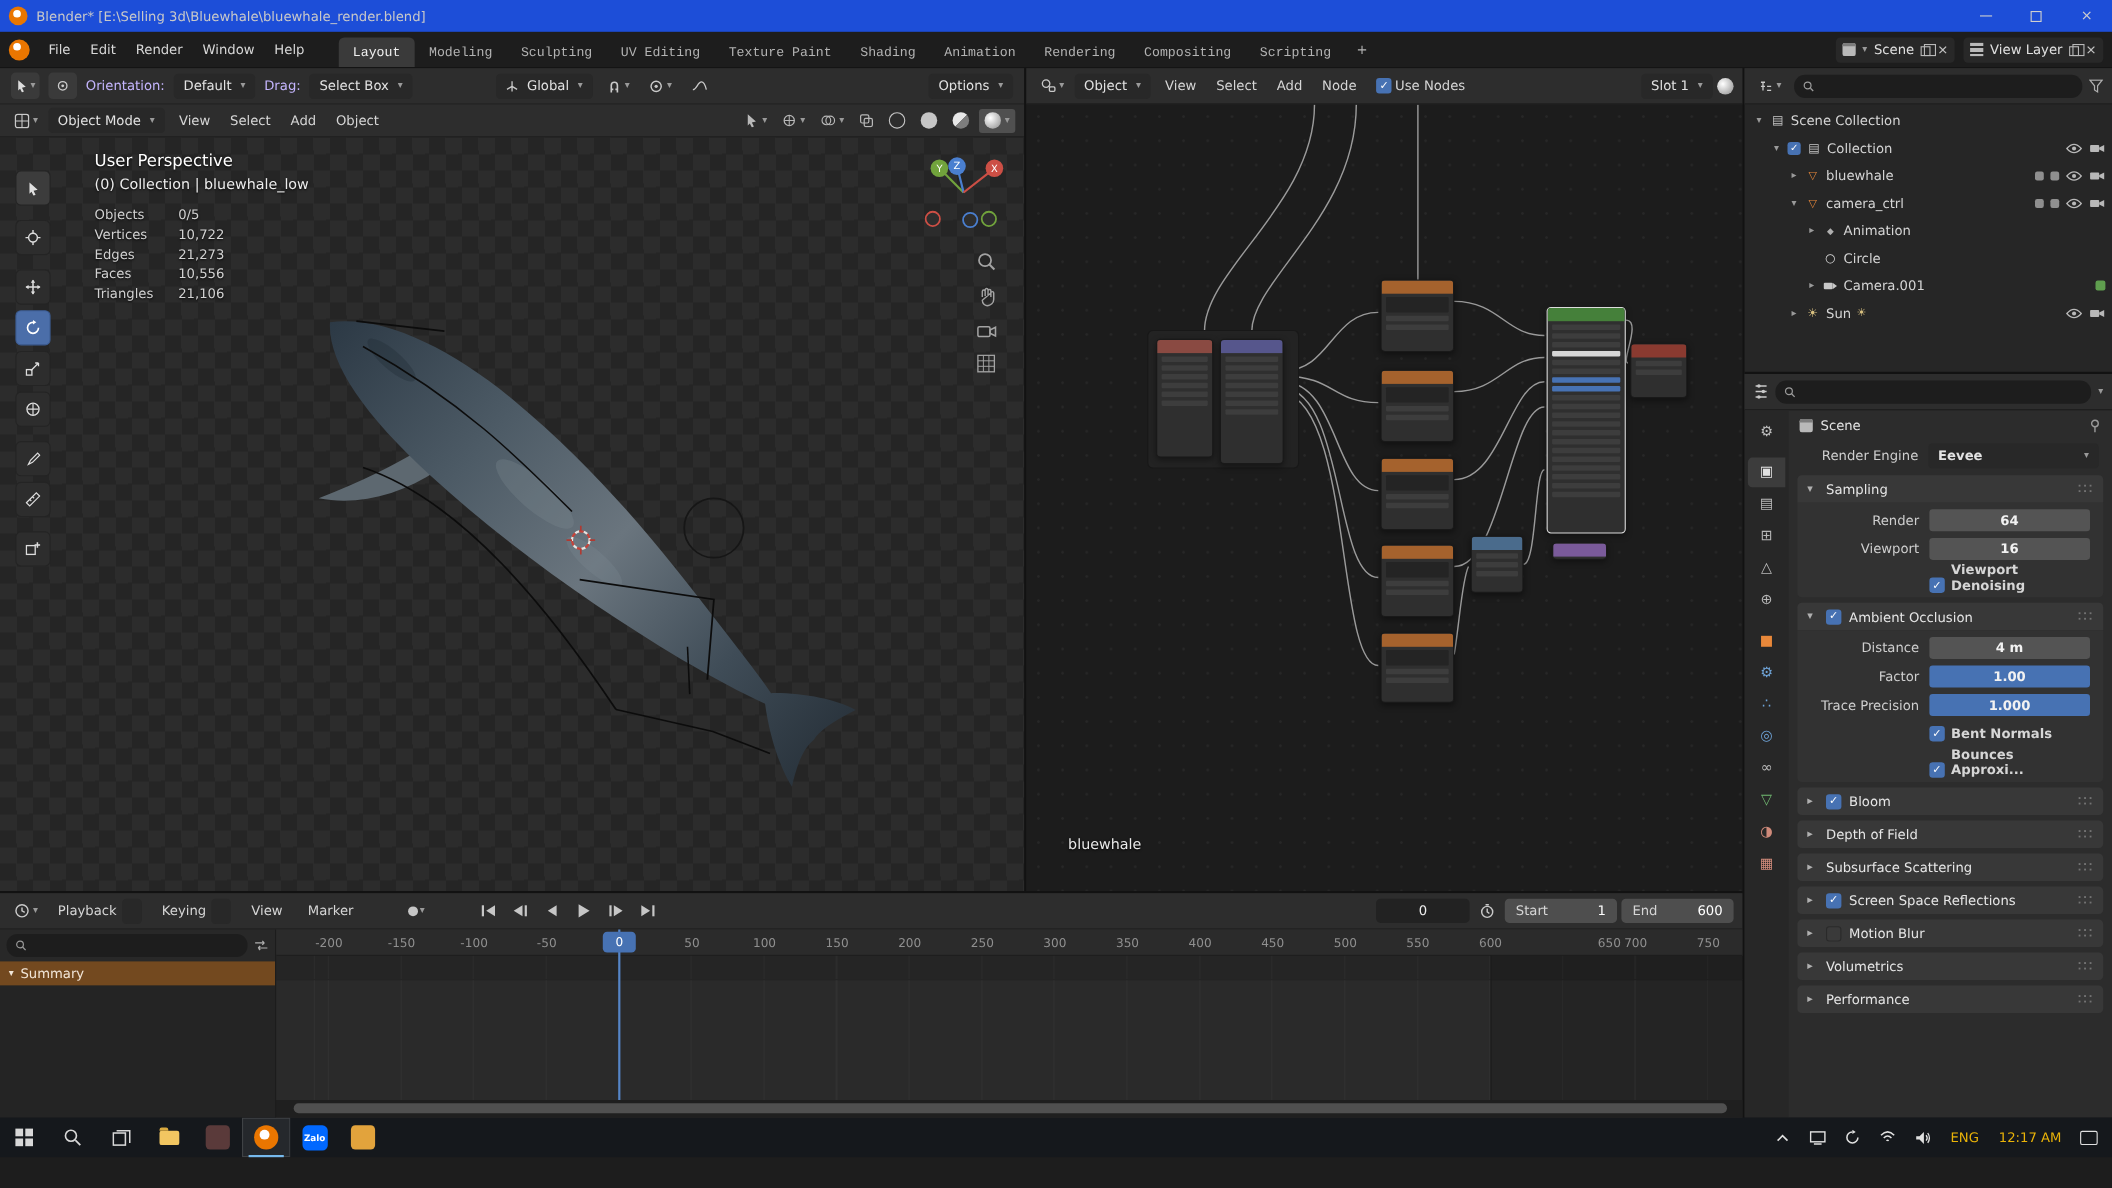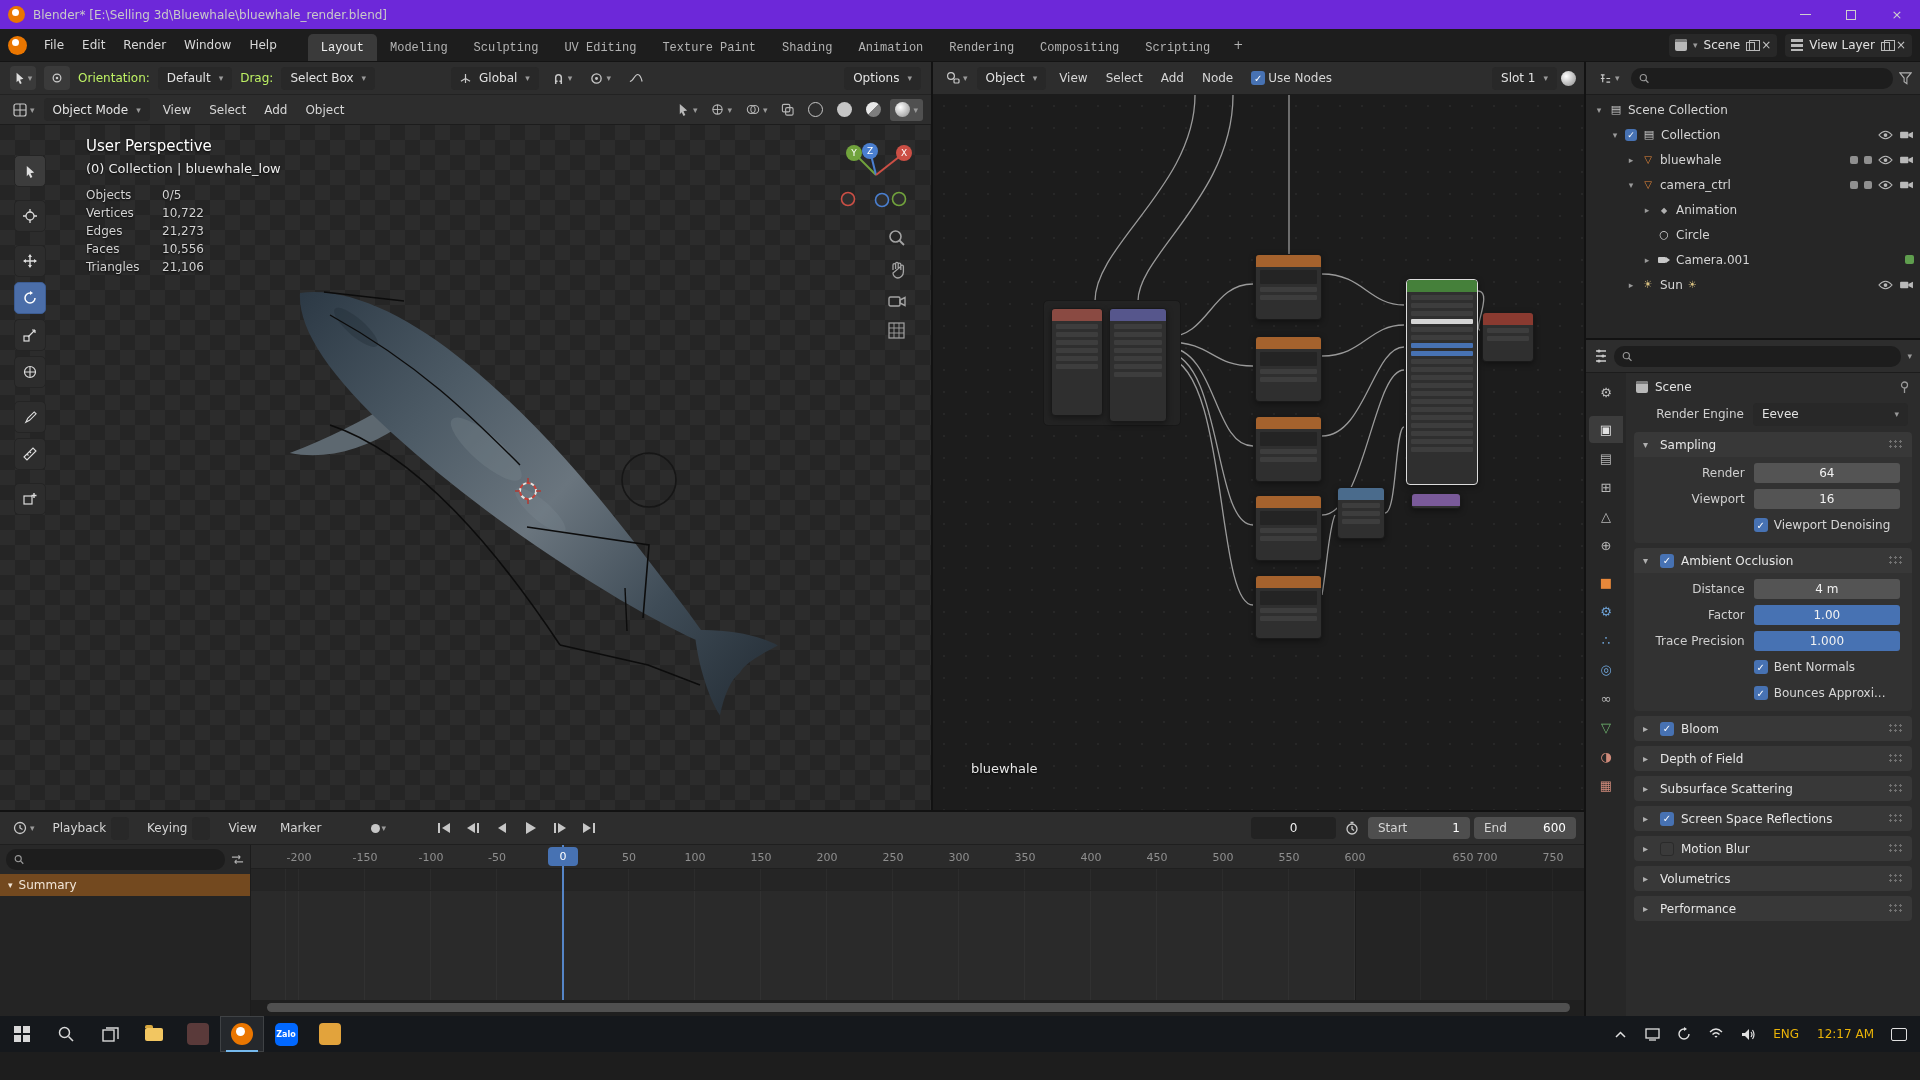--- a/index.html
+++ b/index.html
@@ -5,21 +5,21 @@
   * { box-sizing: border-box; margin:0; padding:0; }
   html,body { width:1920px; height:1080px; overflow:hidden; }
   body {
     font-family:"DejaVu Sans","Liberation Sans",sans-serif;
     font-size:12px; color:#d6d6d6; background:#1d1d1d;
     cursor:default; user-select:none;
   }
   .app { width:1920px; height:1080px; display:flex; flex-direction:column; }
 
   
-  .titlebar { height:29px; background:#6d28d9; display:flex; align-items:center; padding-left:8px; flex:0 0 auto; }
+  .titlebar { height:29px; background:#1d4ed8; display:flex; align-items:center; padding-left:8px; flex:0 0 auto; }
   .blogo { width:17px; height:17px; border-radius:50%; background:#ea7600; position:relative; margin-right:8px; }
   .blogo::after { content:""; position:absolute; left:4px; top:3px; width:7px; height:7px; border-radius:50%; background:#fff; }
   .titlebar .ttext { color:#c9c9c9; font-size:12px; }
   .winbtns { margin-left:auto; display:flex; height:100%; }
   .winbtn { width:46px; height:100%; display:flex; align-items:center; justify-content:center; color:#cfcfcf; font-size:13px; }
   .winbtn .sq { width:10px; height:10px; border:1px solid #cfcfcf; }
   .winbtn .mn { width:11px; height:1px; background:#cfcfcf; }
 
   
   .topbar { height:33px; background:#1d1d1d; display:flex; align-items:center; padding:0 8px; flex:0 0 auto; border-bottom:1px solid #141414; }
@@ -42,21 +42,21 @@
 
   
   .main { height:954px; display:flex; flex:0 0 auto; }
   .left-col { width:1586px; display:flex; flex-direction:column; border-right:2px solid #121212; }
   .editors { height:748px; display:flex; }
 
   
   .viewport { width:933px; display:flex; flex-direction:column; border-right:2px solid #121212; }
   .vp-tools { height:33px; background:#2d2d2d; display:flex; align-items:center; padding:0 10px; gap:8px; border-bottom:1px solid #222; }
   .toolbtn { width:26px; height:24px; background:#3a3a3a; border-radius:4px; display:flex; align-items:center; justify-content:center; gap:2px; color:#c9c9c9; }
-  .lbl { color:#bef264; }
+  .lbl { color:#c4b5fd; }
   .dd { background:#282828; border-radius:4px; height:23px; display:flex; align-items:center; padding:0 9px; gap:8px; color:#e2e2e2; }
   .spacer { flex:1; }
   .vp-header { height:30px; background:#2d2d2d; display:flex; align-items:center; padding:0 8px; gap:4px; border-bottom:1px solid #1c1c1c; }
   .hdr-menu { padding:0 9px; color:#d6d6d6; height:22px; display:flex; align-items:center; border-radius:4px; }
   .shade-sph { width:15px; height:15px; border-radius:50%; }
   .sph-wire { border:1.5px solid #c6c6c6; }
   .sph-solid { background:#c6c6c6; }
   .sph-mat { background:linear-gradient(135deg,#e8e8e8 50%,#7d7d7d 50%); }
   .sph-rend { background:radial-gradient(circle at 35% 35%, #fff, #8a8a8a); }
   .hbtn { height:22px; display:flex; align-items:center; gap:3px; padding:0 5px; border-radius:3px; }
@@ -153,21 +153,21 @@
   .properties { flex:1; background:#2c2c2c; display:flex; flex-direction:column; }
   .pr-header { height:33px; background:#2d2d2d; display:flex; align-items:center; gap:6px; padding:0 8px; border-bottom:1px solid #1c1c1c; }
   .pr-main { flex:1; display:flex; overflow:hidden; }
   .pr-tabs { width:40px; background:#272727; display:flex; flex-direction:column; align-items:center; padding-top:6px; gap:2px; }
   .ptab { width:34px; height:27px; display:flex; align-items:center; justify-content:center; font-size:13px; border-radius:4px 0 0 4px; }
   .ptab.active { background:#3c3c3c; }
   .ptab.gapt { margin-top:8px; }
   .pr-content { flex:1; overflow:hidden; padding-bottom:8px; }
   .prow { display:flex; align-items:center; height:26px; padding-right:12px; }
   .plabel { width:45%; text-align:right; padding-right:9px; color:#cfcfcf; }
-  .pval { flex:1; display:flex; align-items:flex-end; gap:6px; }
+  .pval { flex:1; display:flex; align-items:flex-end; gap:6px;font-weight:bold; }
   .pfield { height:20px; background:#545454; border-radius:3px; color:#f2f2f2; display:flex; align-items:center; justify-content:center; flex:1; }
   .pfield.slider { background:#4772b3; }
   .cb { width:14px; height:14px; border-radius:3px; background:#4772b3; color:#fff; font-size:10px; display:flex; align-items:center; justify-content:center; flex:0 0 auto; }
   .cb::before { content:"✓"; }
   .cb.unchecked { background:#3a3a3a; border:1px solid #2a2a2a; }
   .cb.unchecked::before { content:""; }
   .sec { display:flex; align-items:center; gap:7px; height:25px; background:#383838; margin:5px 8px 0 8px; border-radius:4px; padding:0 9px; color:#e6e6e6; }
   .sec.open { border-radius:4px 4px 0 0; }
   .secbody { background:#323232; margin:0 8px; border-radius:0 0 4px 4px; padding:3px 0 5px; }
   .sarrow { color:#b0b0b0; font-size:10px; width:10px; }

